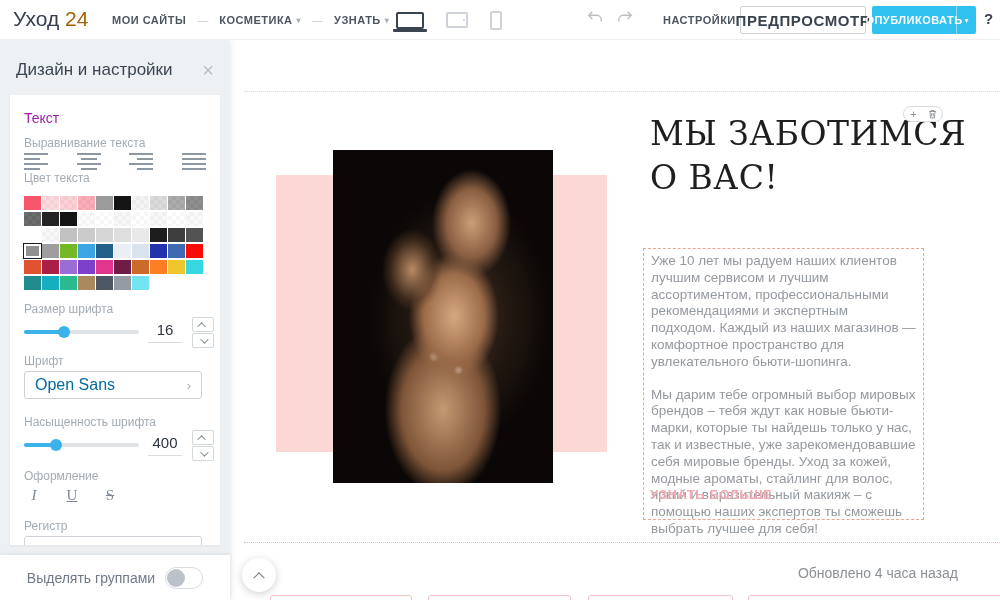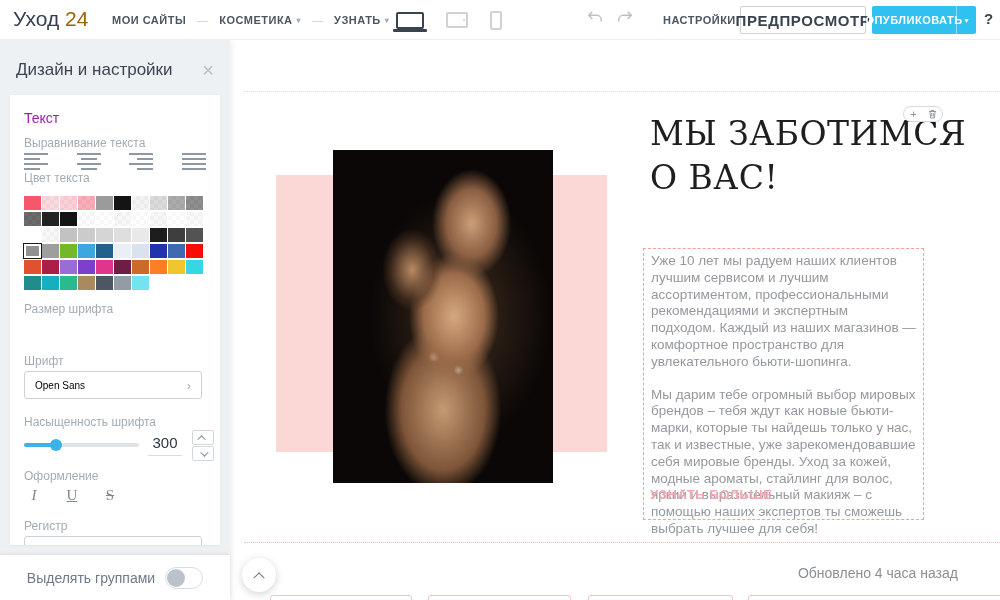--- a/index.html
+++ b/index.html
@@ -77,21 +77,21 @@
   .stepper { position:absolute; left:168px; top:0; width:22px; height:31px; }
   .step-btn { width:22px; height:15px; border:1px solid #d3d8dc; border-radius:2px; background:#fff;
     display:flex; align-items:center; justify-content:center; cursor:pointer; }
   .step-btn + .step-btn { margin-top:1px; }
   .chev { width:6px; height:6px; border-left:1.5px solid #7d8894; border-top:1.5px solid #7d8894; }
   .chev-up { transform:rotate(45deg) translateY(2px); }
   .chev-dn { transform:rotate(225deg) translateY(2px); }
 
   .select { position:absolute; left:14px; width:178px; height:28px; border:1px solid #ccd2d7; border-radius:3px;
     background:#fff; display:flex; align-items:center; padding:0 10px; cursor:pointer; }
-  .select .val { flex:1; font-size:10px; color:#000000; }
+  .select .val { flex:1; font-size:16px; color:#0369a1; }
   .select .chr { font-size:13px; color:#a4adb5; }
 
   .ius-row { position:absolute; left:16px; top:392px; display:flex; gap:22px; }
   .ius { font-family:"Liberation Serif", serif; font-size:15px; color:#7d8894; cursor:pointer; width:16px; text-align:center; }
   .ius.i { font-style:italic; }
   .ius.u { text-decoration:underline; }
   .ius.s { text-decoration:line-through; }
 
   .panel-footer { position:absolute; left:0; top:515px; width:230px; height:45px; background:#fff;
     box-shadow:0 -1px 4px rgba(0,0,0,.08); display:flex; align-items:center; justify-content:center; gap:10px; }
@@ -404,34 +404,49 @@
             <div class="swatch">
               <div class="swatch-fill" style="background: rgb(148, 155, 165);"></div>
             </div>
             <div class="swatch">
               <div class="swatch-fill" style="background: rgb(115, 227, 239);"></div>
             </div>
           </div>
         </div>
 
       <div class="lbl" style="top:207px">Размер шрифта</div>
+      <div class="slider-row" style="top:222px">
+        <div class="track">
+          <div class="fill" style="width:40px"></div>
+          <div class="thumb" style="left:34px"></div>
+        </div>
+        <div class="num-val">16</div>
+        <div class="stepper">
+          <div class="step-btn">
+              <span class="chev chev-up"></span>
+            </div>
+          <div class="step-btn">
+              <span class="chev chev-dn"></span>
+            </div>
+        </div>
+      </div>
 
       <div class="lbl" style="top:259px">Шрифт</div>
       <div class="select" style="top:276px">
         <span class="val">Open Sans</span>
         <span class="chr">›</span>
       </div>
 
       <div class="lbl" style="top:320px">Насыщенность шрифта</div>
       <div class="slider-row" style="top:335px">
         <div class="track">
           <div class="fill" style="width:32px"></div>
           <div class="thumb" style="left:26px"></div>
         </div>
-        <div class="num-val">300</div>
+        <div class="num-val">400</div>
         <div class="stepper">
           <div class="step-btn">
               <span class="chev chev-up"></span>
             </div>
           <div class="step-btn">
               <span class="chev chev-dn"></span>
             </div>
         </div>
       </div>
 

